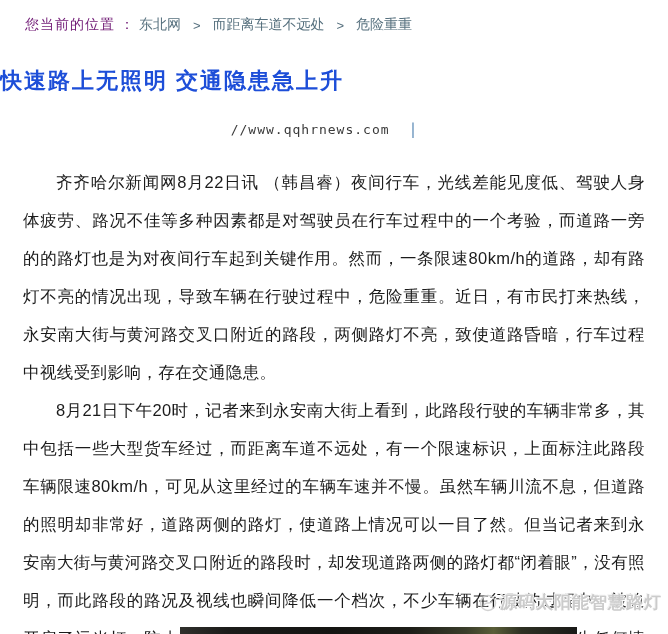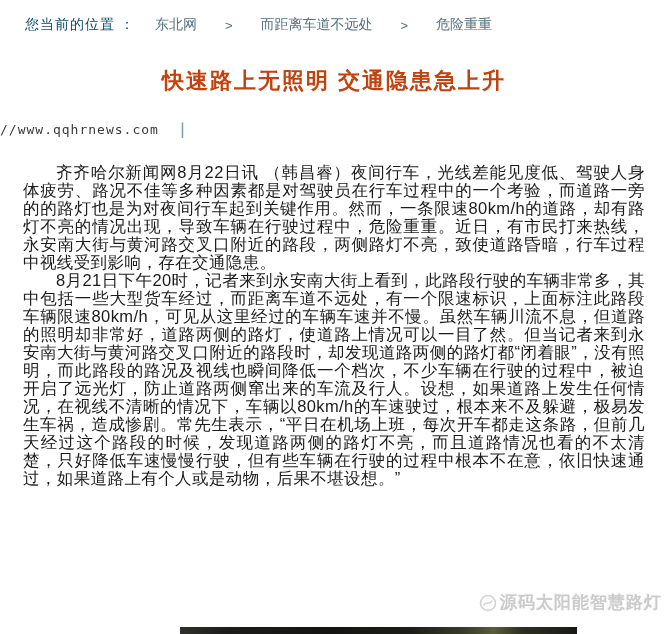--- a/index.html
+++ b/index.html
@@ -14,67 +14,67 @@
   }
 
   
   .breadcrumb {
     padding: 16px 0 0 25px;
     font-size: 14px;
     display: flex;
     align-items: center;
     white-space: nowrap;
   }
-  .breadcrumb .bc-label { color: #0c4a6e; letter-spacing: 1px; }
+  .breadcrumb .bc-label { color: #701a75; letter-spacing: 1px; }
   .breadcrumb .bc-link {
     color: #56707e;
     text-decoration: none;
-    margin: 0 20px;
+    margin: 0 4px;
     cursor: pointer;
   }
   .breadcrumb .bc-sep {
     color: #56707e;
     margin: 0 8px;
     font-size: 13px;
   }
 
   
   .article-title {
     margin-top: 32px;
-    text-align: center;
     font-size: 22px;
     font-weight: bold;
-    color: #c2410c;
+    color: #1d4ed8;
     letter-spacing: 2px;
   }
 
   
   .source-row {
     margin-top: 24px;
     display: flex;
+    justify-content: center;
     align-items: center;
     font-family: "DejaVu Sans Mono", "Liberation Mono", monospace;
     font-size: 13px;
     color: #3a3a3a;
     letter-spacing: 1px;
   }
   .source-row .src-sep {
     color: #7aa0c4;
     margin: 0 16px;
     font-size: 15px;
     font-weight: bold;
   }
 
   
   .article-body {
     margin: 24px 23px 0 23px;
   }
   .article-body p {
     font-size: 16.5px;
-    line-height: 18px;
+    line-height: 38px;
     text-indent: 2em;
     text-align: justify;
     color: #1b1b1b;
     letter-spacing: 0.4px;
   }
 
   
   .watermark {
     position: absolute;
     top: 591px;

